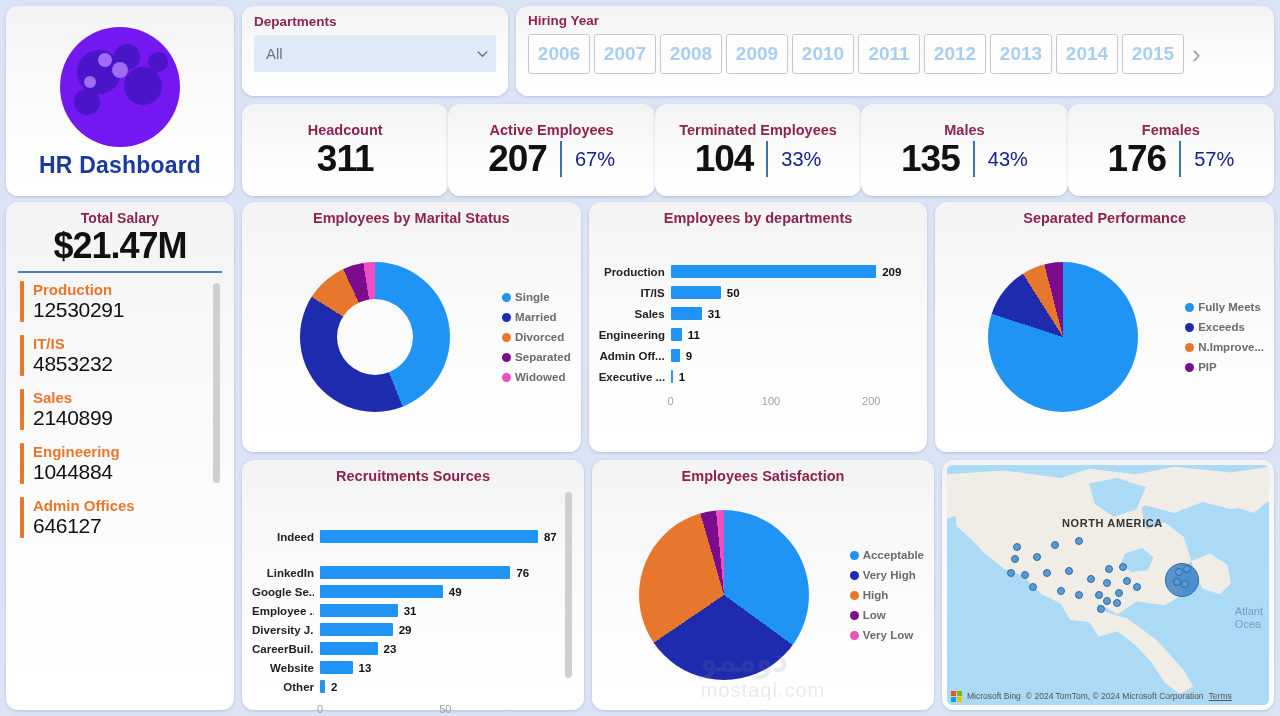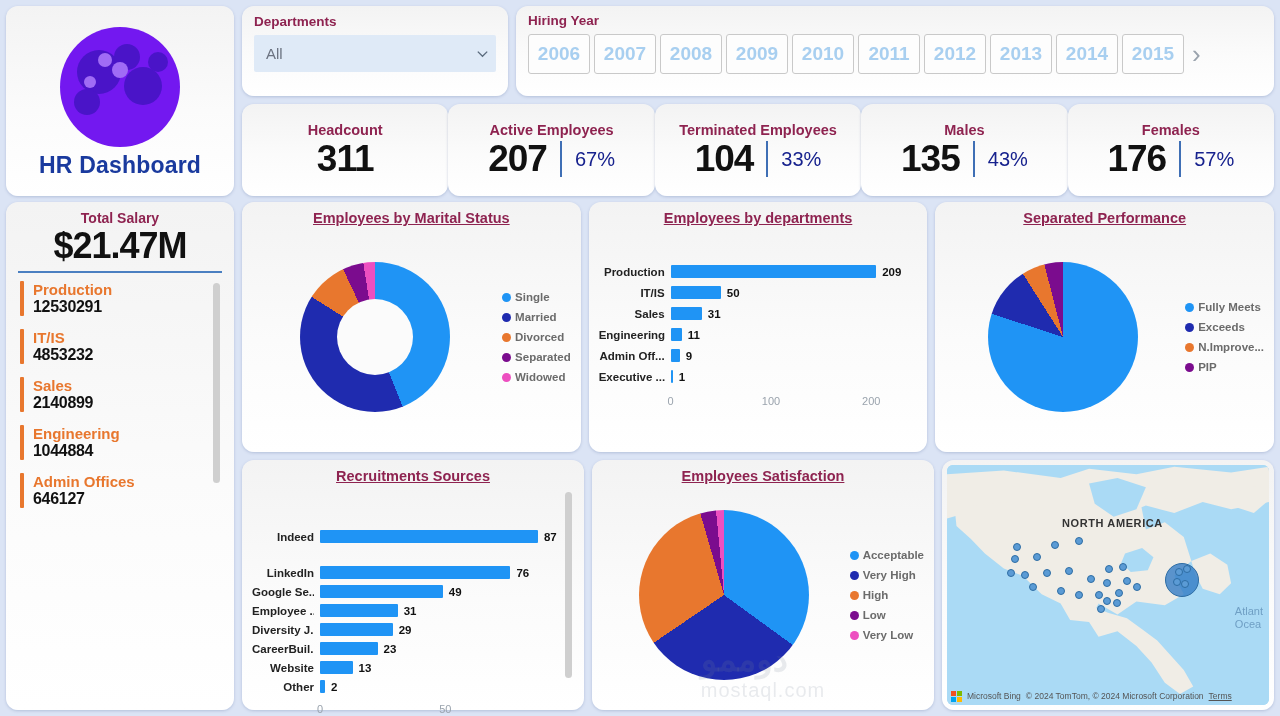--- a/index.html
+++ b/index.html
@@ -56,35 +56,35 @@
   .kpi-val { font-size: 37px; font-weight: bold; color: #111; letter-spacing: -1px; line-height: 1.05; }
   .kpi-div { width: 2px; height: 36px; background: #3f6fb5; }
   .kpi-pct { font-size: 20px; color: #17228e; }
 
   
   .row2 { display: flex; gap: 8px; flex: 1; min-height: 0; }
   .col-left { width: 228px; display: flex; }
   .col-right { flex: 1; display: flex; flex-direction: column; gap: 8px; min-width: 0; }
   .charts-row { display: flex; gap: 8px; flex: 1; min-height: 0; }
   .chart-card { flex: 1; min-width: 0; padding: 8px 10px 6px; display: flex; flex-direction: column; }
-  .chart-title { font-size: 14.5px; font-weight: bold; color: #8e2350; text-align: center; margin-bottom: 2px; text-decoration: underline; }
+  .chart-title { font-size: 14.5px; font-weight: bold; color: #8e2350; text-align: center; margin-bottom: 2px; }
   .chart-body { flex: 1; display: flex; min-height: 0; position: relative; }
 
   
   .salary-card { width: 100%; padding: 8px 0 0; display: flex; flex-direction: column; }
   .sal-label { font-size: 14px; font-weight: bold; color: #8e2350; text-align: center; }
   .sal-val { font-size: 36px; font-weight: bold; color: #111; text-align: center;
              letter-spacing: -1px; margin-top: -1px; }
   .sal-rule { height: 2px; background: #4a7fc1; margin: 4px 12px 0; }
   .sal-list { flex: 1; overflow: hidden; padding: 8px 0 0 14px; position: relative; }
   .sal-item { display: flex; gap: 9px; margin-bottom: 13px; }
   .sal-bar { width: 4px; background: #e8772e; border-radius: 1px; }
   .sal-txt { display: flex; flex-direction: column; }
   .sal-dept { font-size: 15px; font-weight: bold; color: #e8772e; }
-  .sal-amt { font-size: 16px; font-weight: bold; color: #111; letter-spacing: -.3px; }
+  .sal-amt { font-size: 21px; font-weight: normal; color: #111; letter-spacing: -.3px; }
   .vscroll { position: absolute; width: 7px; border-radius: 4px; background: #cfcfcf; }
 
   
   .barchart { display: flex; flex-direction: column; width: 100%; height: 100%;
               justify-content: center; padding-right: 16px; }
   .bar-row { display: flex; align-items: center; gap: 6px; }
   .bar-cat { font-size: 11.5px; font-weight: bold; color: #222; text-align: right;
              white-space: nowrap; overflow: hidden; }
   .bar-track { flex: 1; display: flex; align-items: center; gap: 6px; min-width: 0; }
   .bar-fill { background: #1f94f5; height: 13px; border-radius: 1px; min-width: 2px; }

